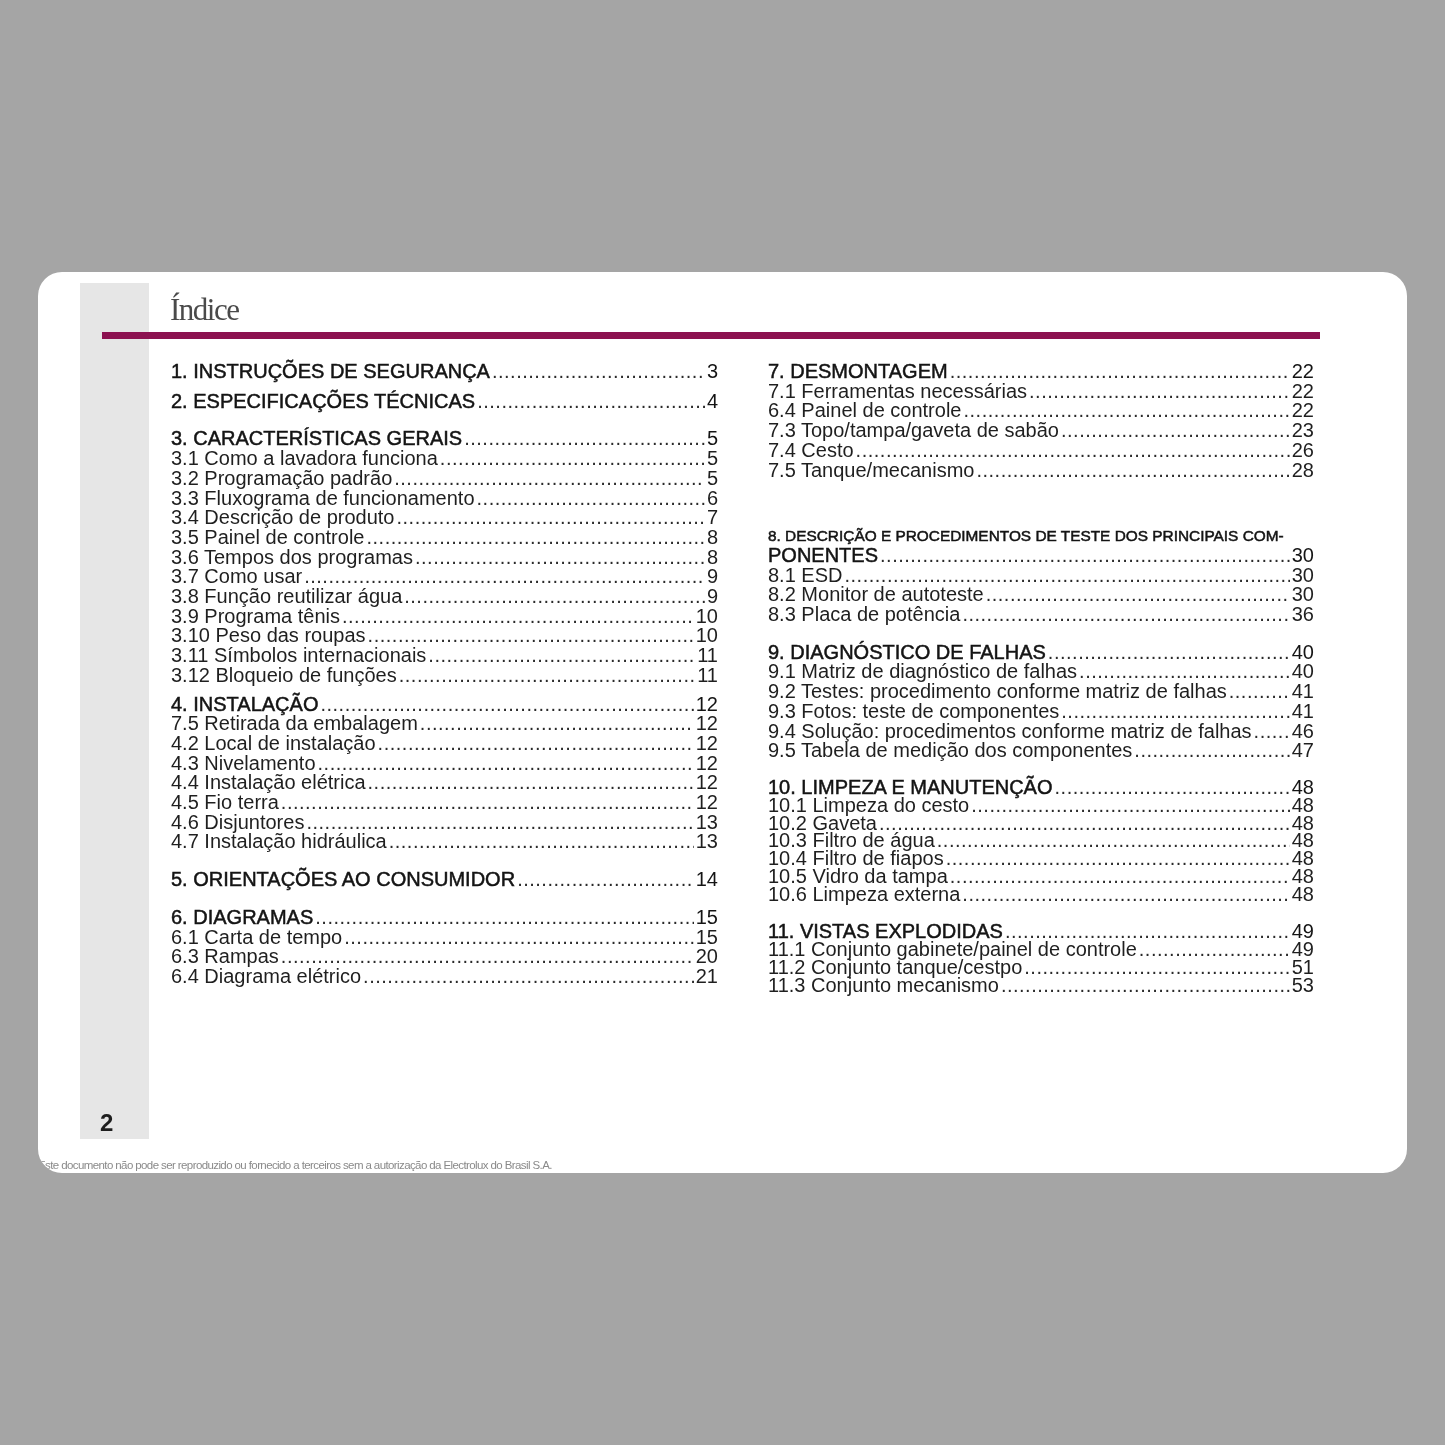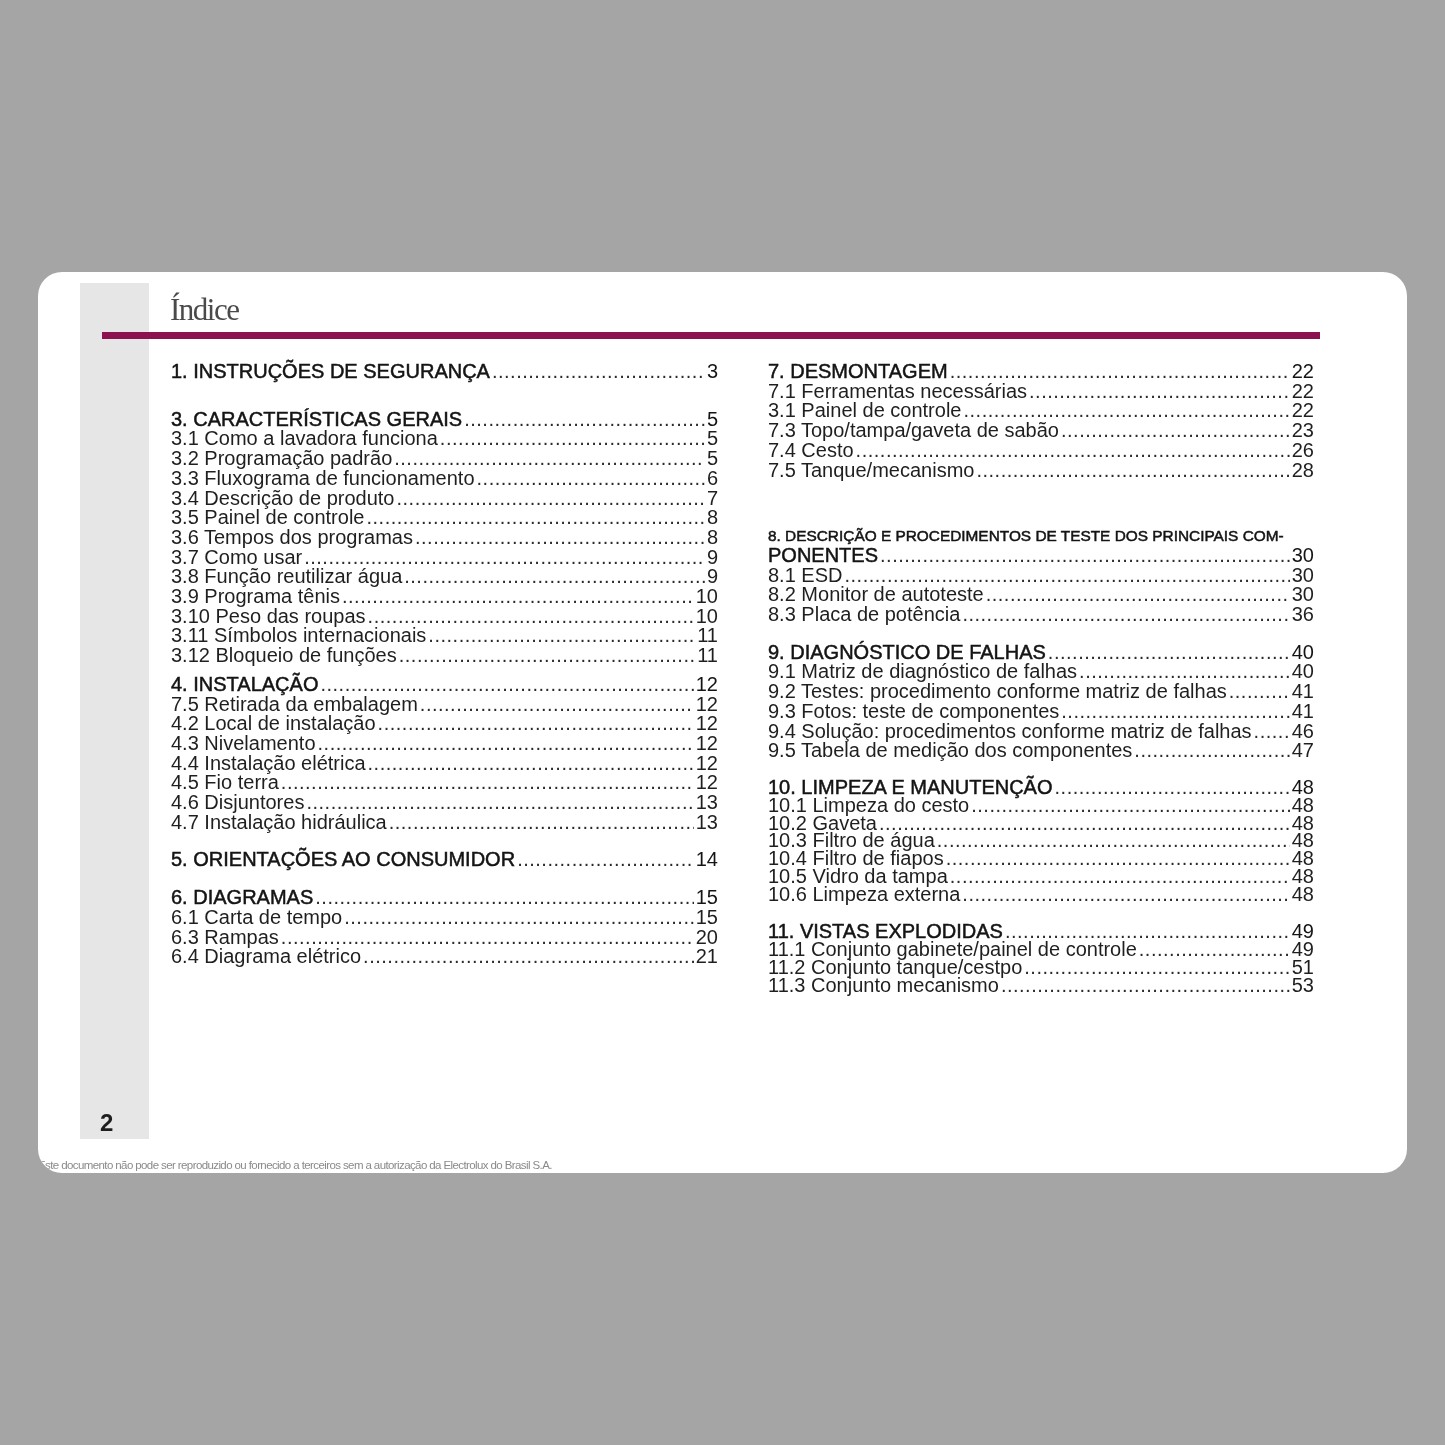--- a/index.html
+++ b/index.html
@@ -116,20 +116,25 @@
   <div class="title">Índice</div>
   <div class="accent-bar" style="background: rgb(140, 17, 80);"></div>
 
   <div class="col col-left">
     <div class="entry h">
         <span class="label">1. INSTRUÇÕES DE SEGURANÇA</span>
         <span class="leader"></span>
         <span class="pg">3</span>
       </div>
     <div style="height:10px"></div>
+    <div class="entry h">
+        <span class="label">2. ESPECIFICAÇÕES TÉCNICAS</span>
+        <span class="leader"></span>
+        <span class="pg">4</span>
+      </div>
     <div class="gap"></div>
     <div class="entry h">
         <span class="label">3. CARACTERÍSTICAS GERAIS</span>
         <span class="leader"></span>
         <span class="pg">5</span>
       </div>
     <div class="entry">
         <span class="label">3.1 Como a lavadora funciona</span>
         <span class="leader"></span>
         <span class="pg">5</span>
@@ -264,21 +269,21 @@
         <span class="label">7. DESMONTAGEM</span>
         <span class="leader"></span>
         <span class="pg">22</span>
       </div>
     <div class="entry">
         <span class="label">7.1 Ferramentas necessárias</span>
         <span class="leader"></span>
         <span class="pg">22</span>
       </div>
     <div class="entry">
-        <span class="label">3.1 Painel de controle</span>
+        <span class="label">6.4 Painel de controle</span>
         <span class="leader"></span>
         <span class="pg">22</span>
       </div>
     <div class="entry">
         <span class="label">7.3 Topo/tampa/gaveta de sabão</span>
         <span class="leader"></span>
         <span class="pg">23</span>
       </div>
     <div class="entry">
         <span class="label">7.4 Cesto</span>

